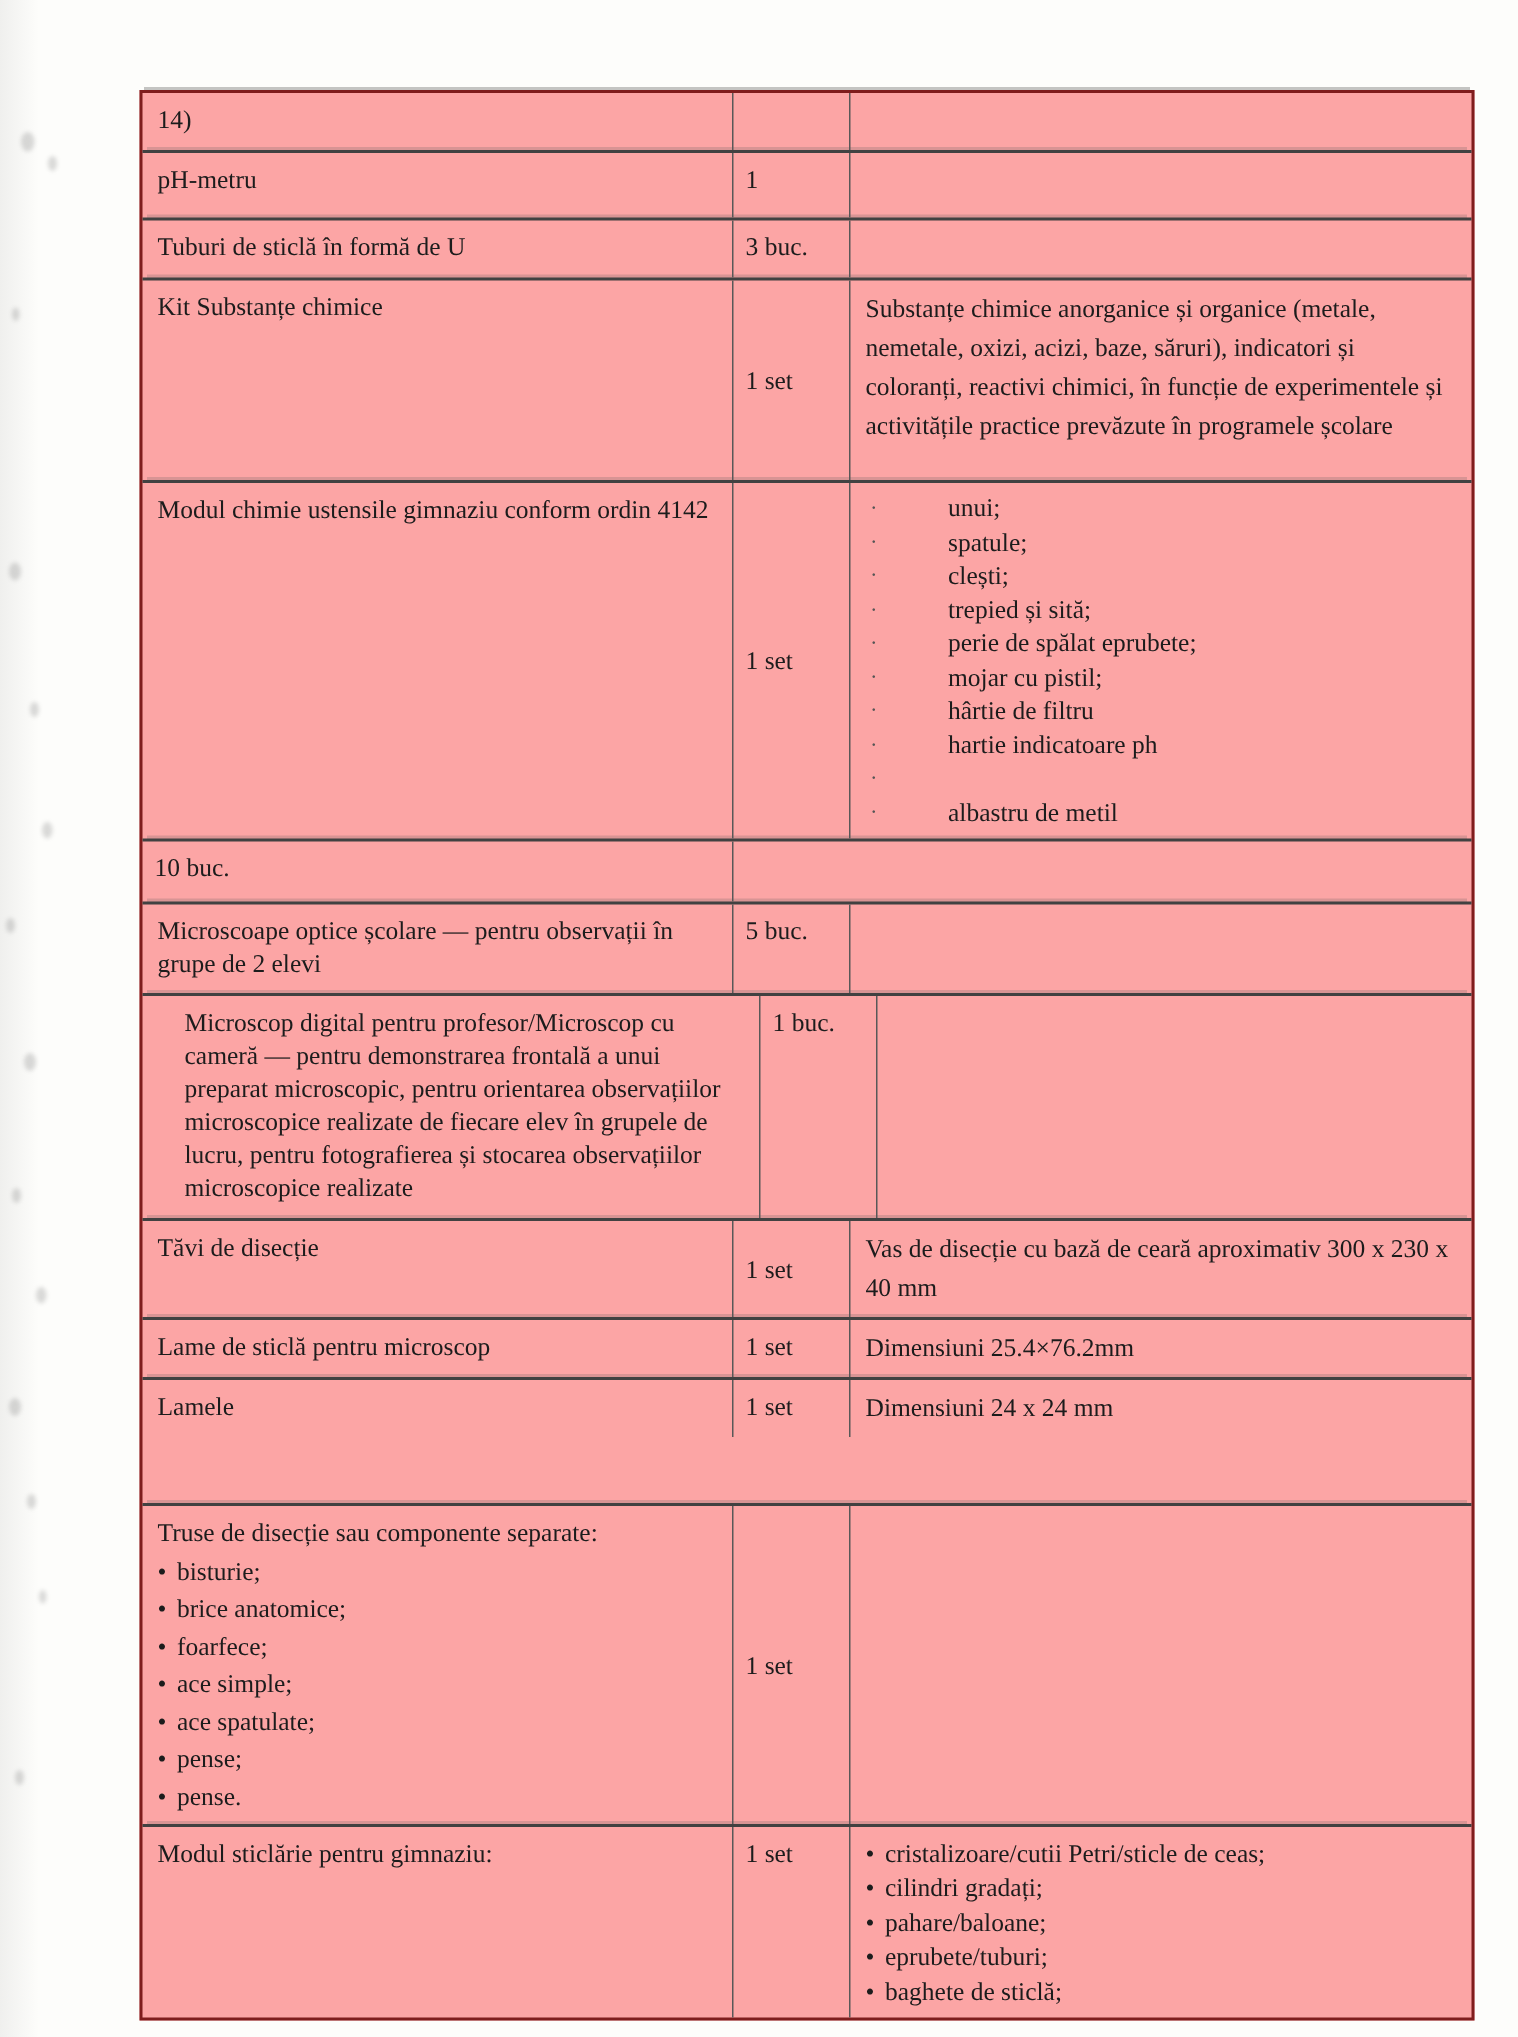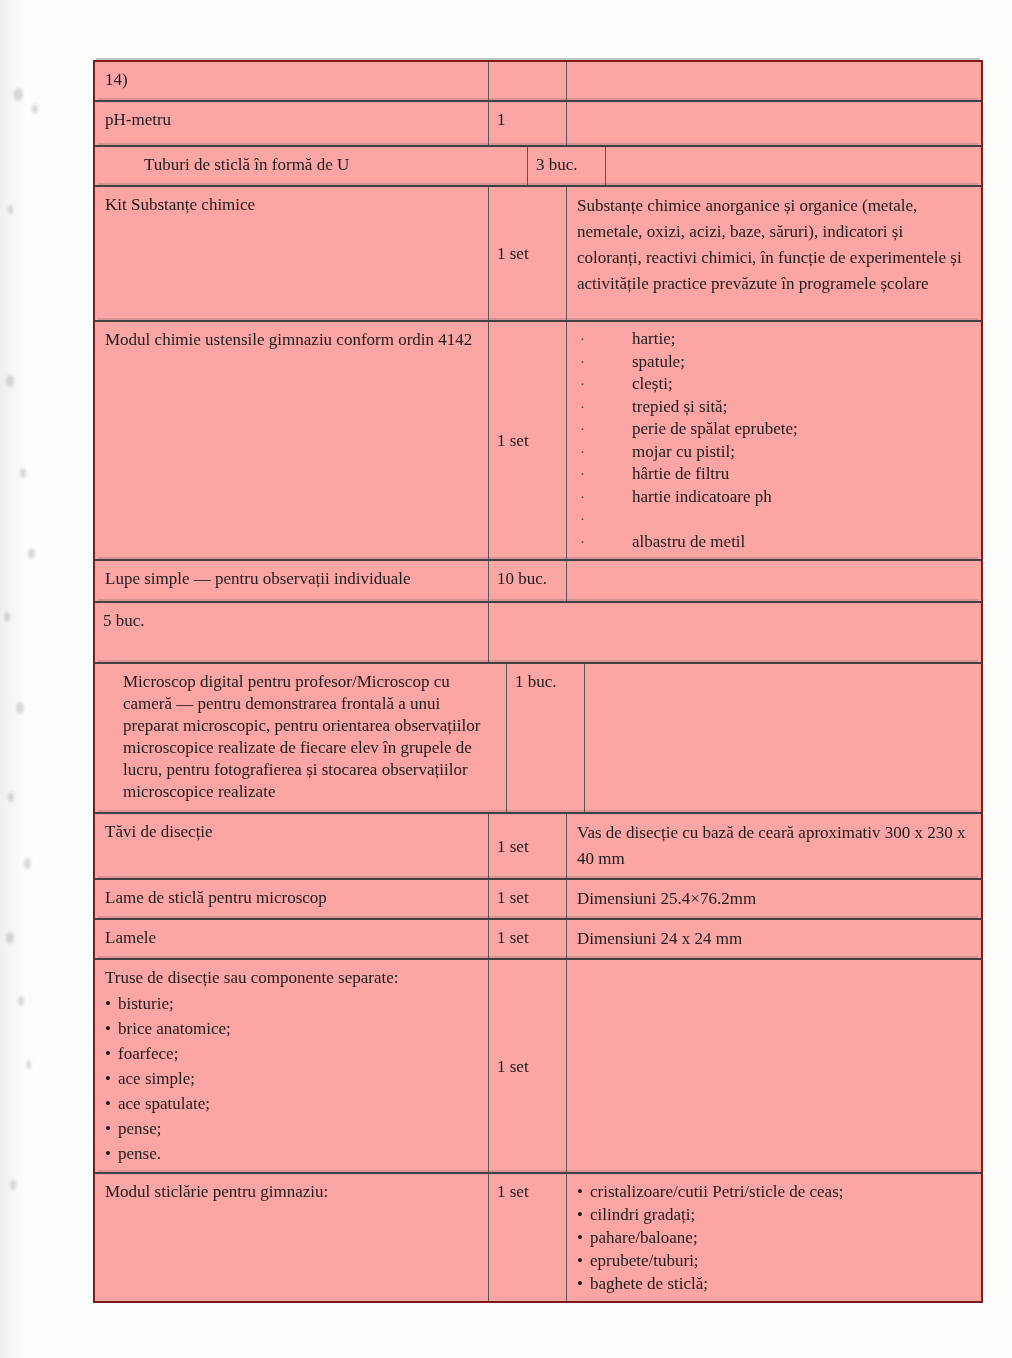--- a/index.html
+++ b/index.html
@@ -35,30 +35,30 @@
     grid-template-columns:394px 78px 1fr;
     box-sizing:border-box;
   }
   .row + .row{
     border-top:2px solid #414141;
     box-shadow:0 -5px 0 -3px rgba(90,90,90,.22);
   }
   
   .row:nth-child(1){min-height:38px;}
   .row:nth-child(2){min-height:45px;}
-  .row:nth-child(3){min-height:40px;padding-left:39px;}
+  .row:nth-child(3){min-height:40px;}
   .row:nth-child(4){min-height:135px;}
   .row:nth-child(5){min-height:224px;}
   .row:nth-child(6){min-height:42px;}
   .row:nth-child(7){min-height:61px;}
   .row:nth-child(8){min-height:150px;padding-left:18px;}
   .row:nth-child(9){min-height:64px;}
   .row:nth-child(10){min-height:36px;font-family:Liberation Serif, serif;}
   .row:nth-child(11){min-height:37px;}
-  .row:nth-child(12){min-height:202px;}
+  .row:nth-child(12){min-height:202px;margin-top:44px;}
   .row:nth-child(13){min-height:114px;}
 
   .cell{box-sizing:border-box;font-size:17px;}
   .c1{
     border-right:1px solid #585858;
     padding:7px 8px 6px 10px;
     line-height:22px;
   }
   .c2{
     border-right:1px solid #585858;
@@ -140,21 +140,21 @@
         <div class="cell c1">
           <div class="para">Modul chimie ustensile gimnaziu conform ordin 4142</div>
         </div>
         <div class="cell c2 mid">
           <span>1 set</span>
         </div>
         <div class="cell c3">
           <ul class="dot-list">
             <li>
               <span class="d">·</span>
-              <span>hartie;</span>
+              <span>unui;</span>
             </li>
             <li>
               <span class="d">·</span>
               <span>spatule;</span>
             </li>
             <li>
               <span class="d">·</span>
               <span>clești;</span>
             </li>
             <li>
@@ -181,29 +181,29 @@
               <span class="d">·</span>
             </li>
             <li>
               <span class="d">·</span>
               <span>albastru de metil</span>
             </li>
           </ul>
         </div>
       </div>
       <div class="row">
-        <div class="cell c1">
-          <div class="para">Lupe simple — pentru observații individuale</div>
-        </div>
         <div class="cell c2">
           <span>10 buc.</span>
         </div>
         <div class="cell c3"></div>
       </div>
       <div class="row">
+        <div class="cell c1">
+          <div class="para">Microscoape optice școlare — pentru observații în grupe de 2 elevi</div>
+        </div>
         <div class="cell c2">
           <span>5 buc.</span>
         </div>
         <div class="cell c3"></div>
       </div>
       <div class="row">
         <div class="cell c1">
           <div class="para">Microscop digital pentru profesor/Microscop cu cameră — pentru demonstrarea frontală a unui preparat microscopic, pentru orientarea observațiilor microscopice realizate de fiecare elev în grupele de lucru, pentru fotografierea și stocarea observațiilor microscopice realizate</div>
         </div>
         <div class="cell c2">

